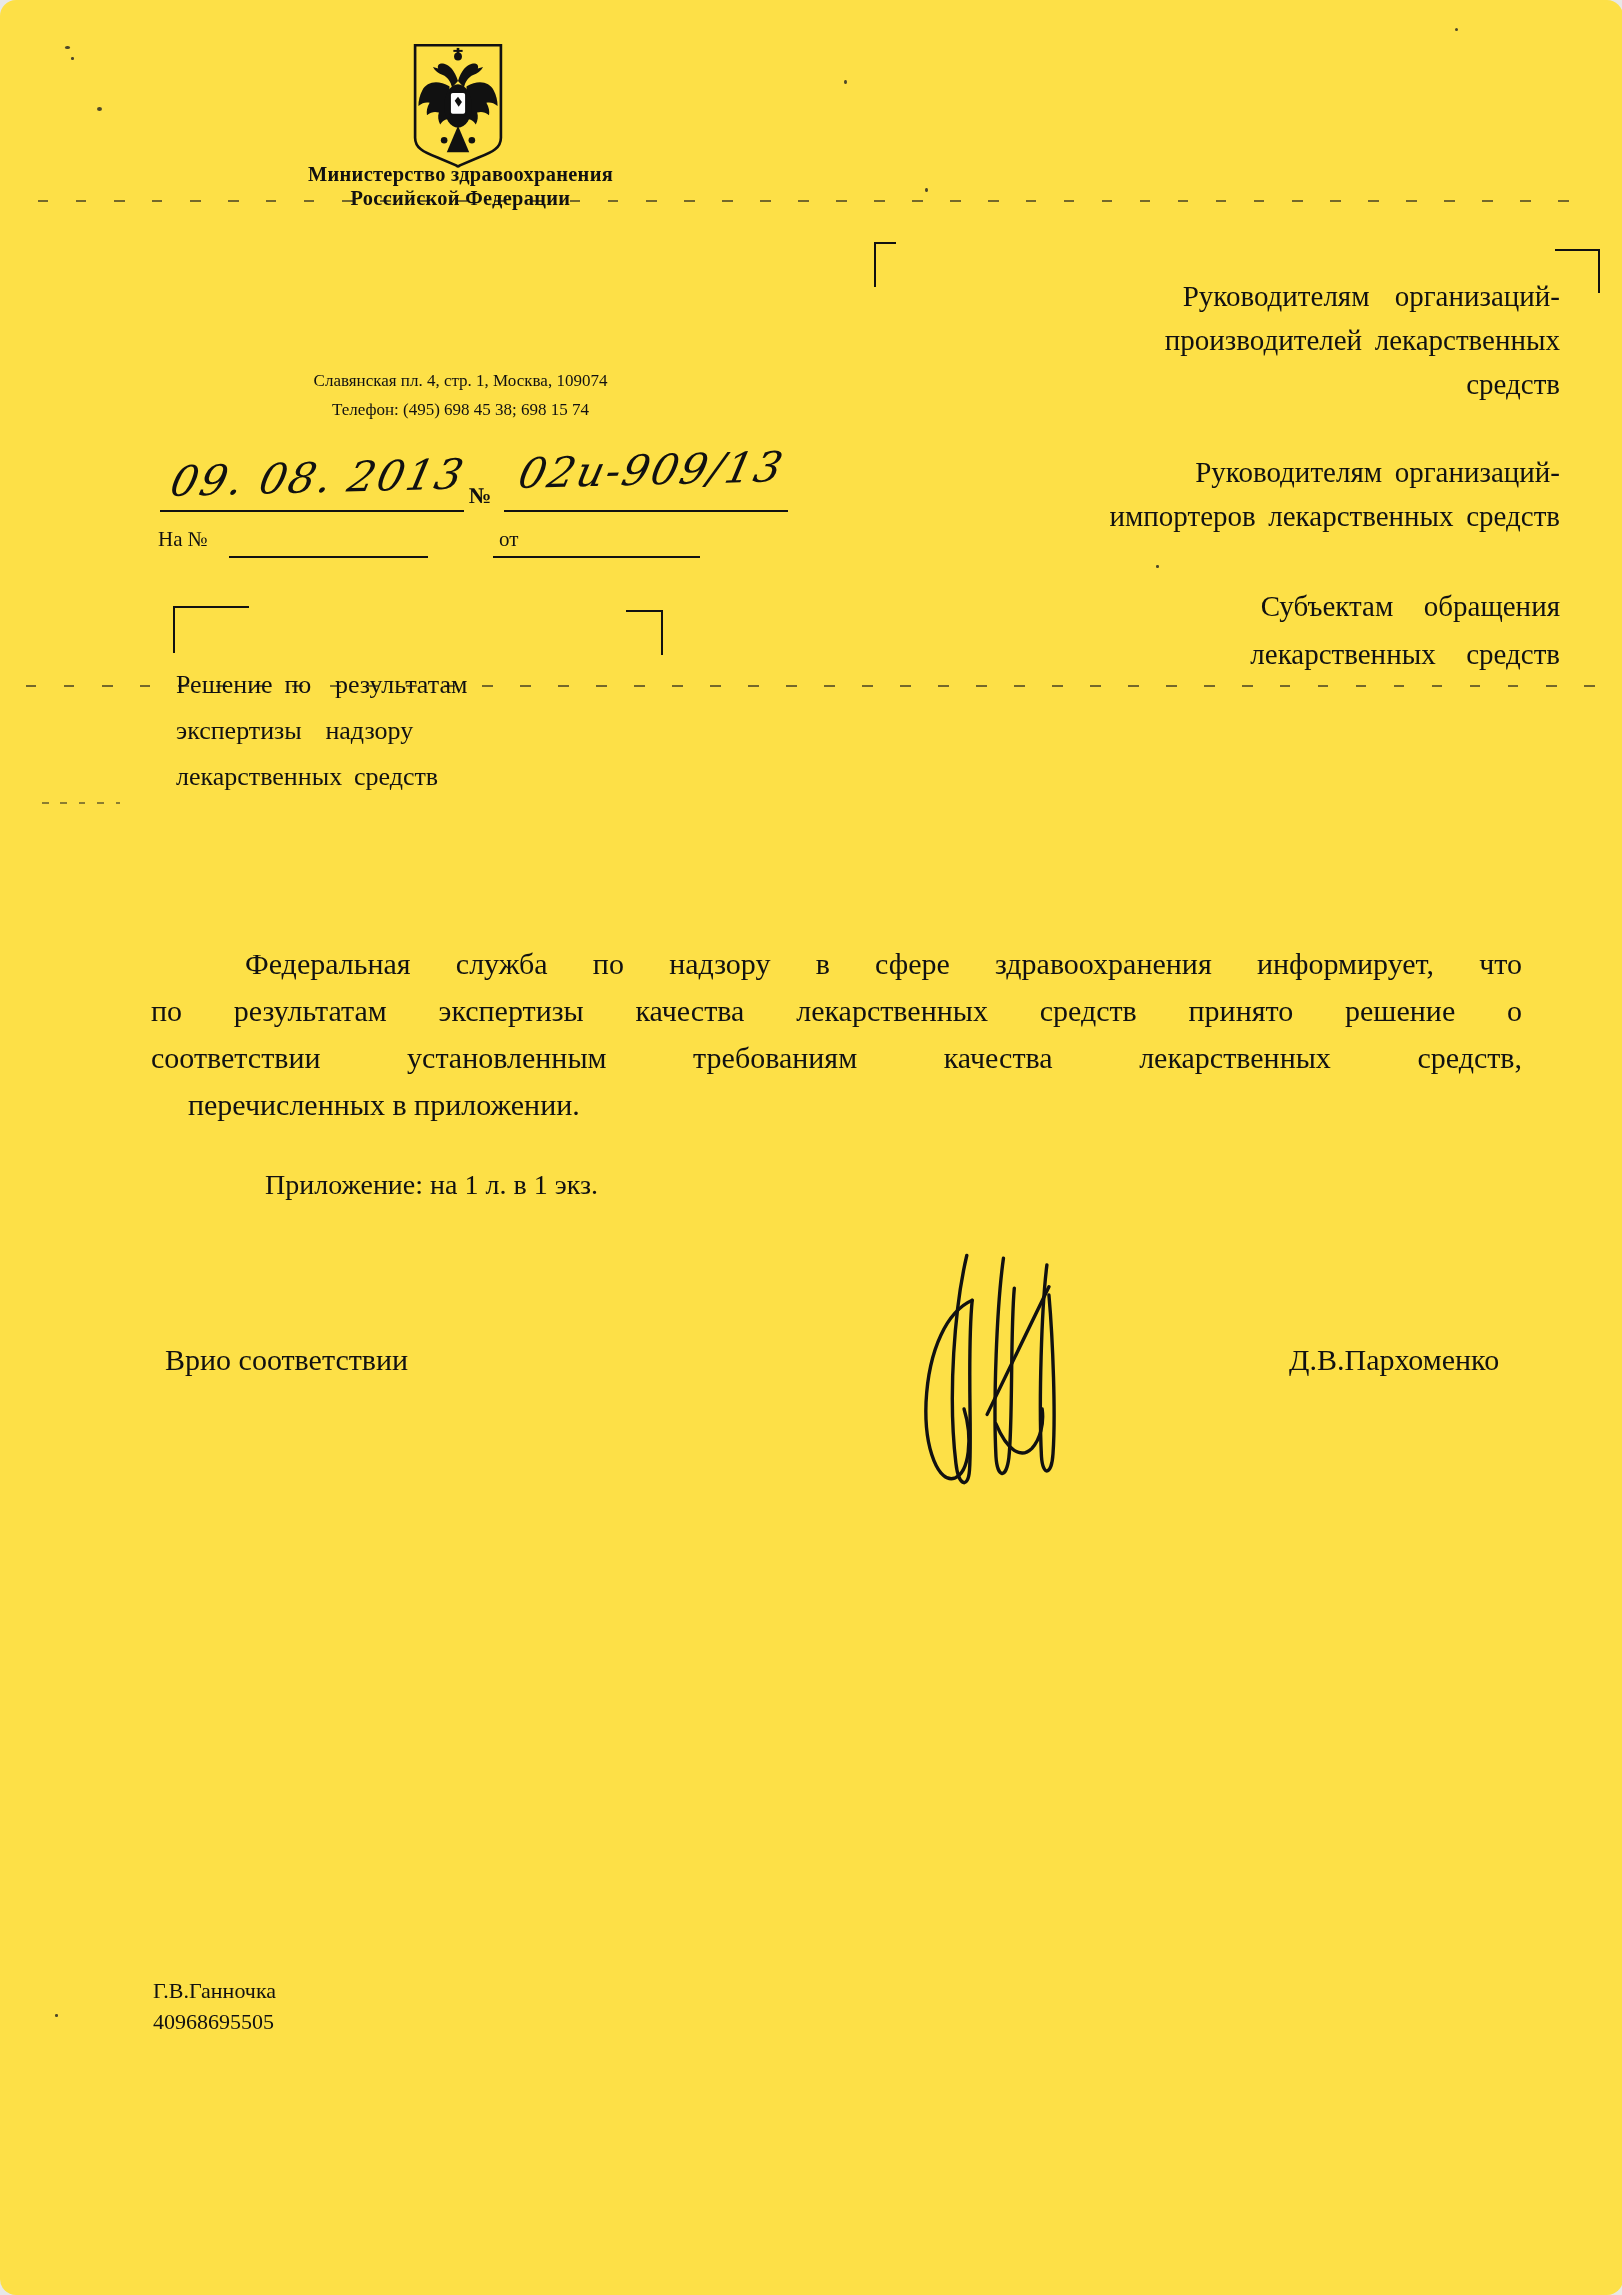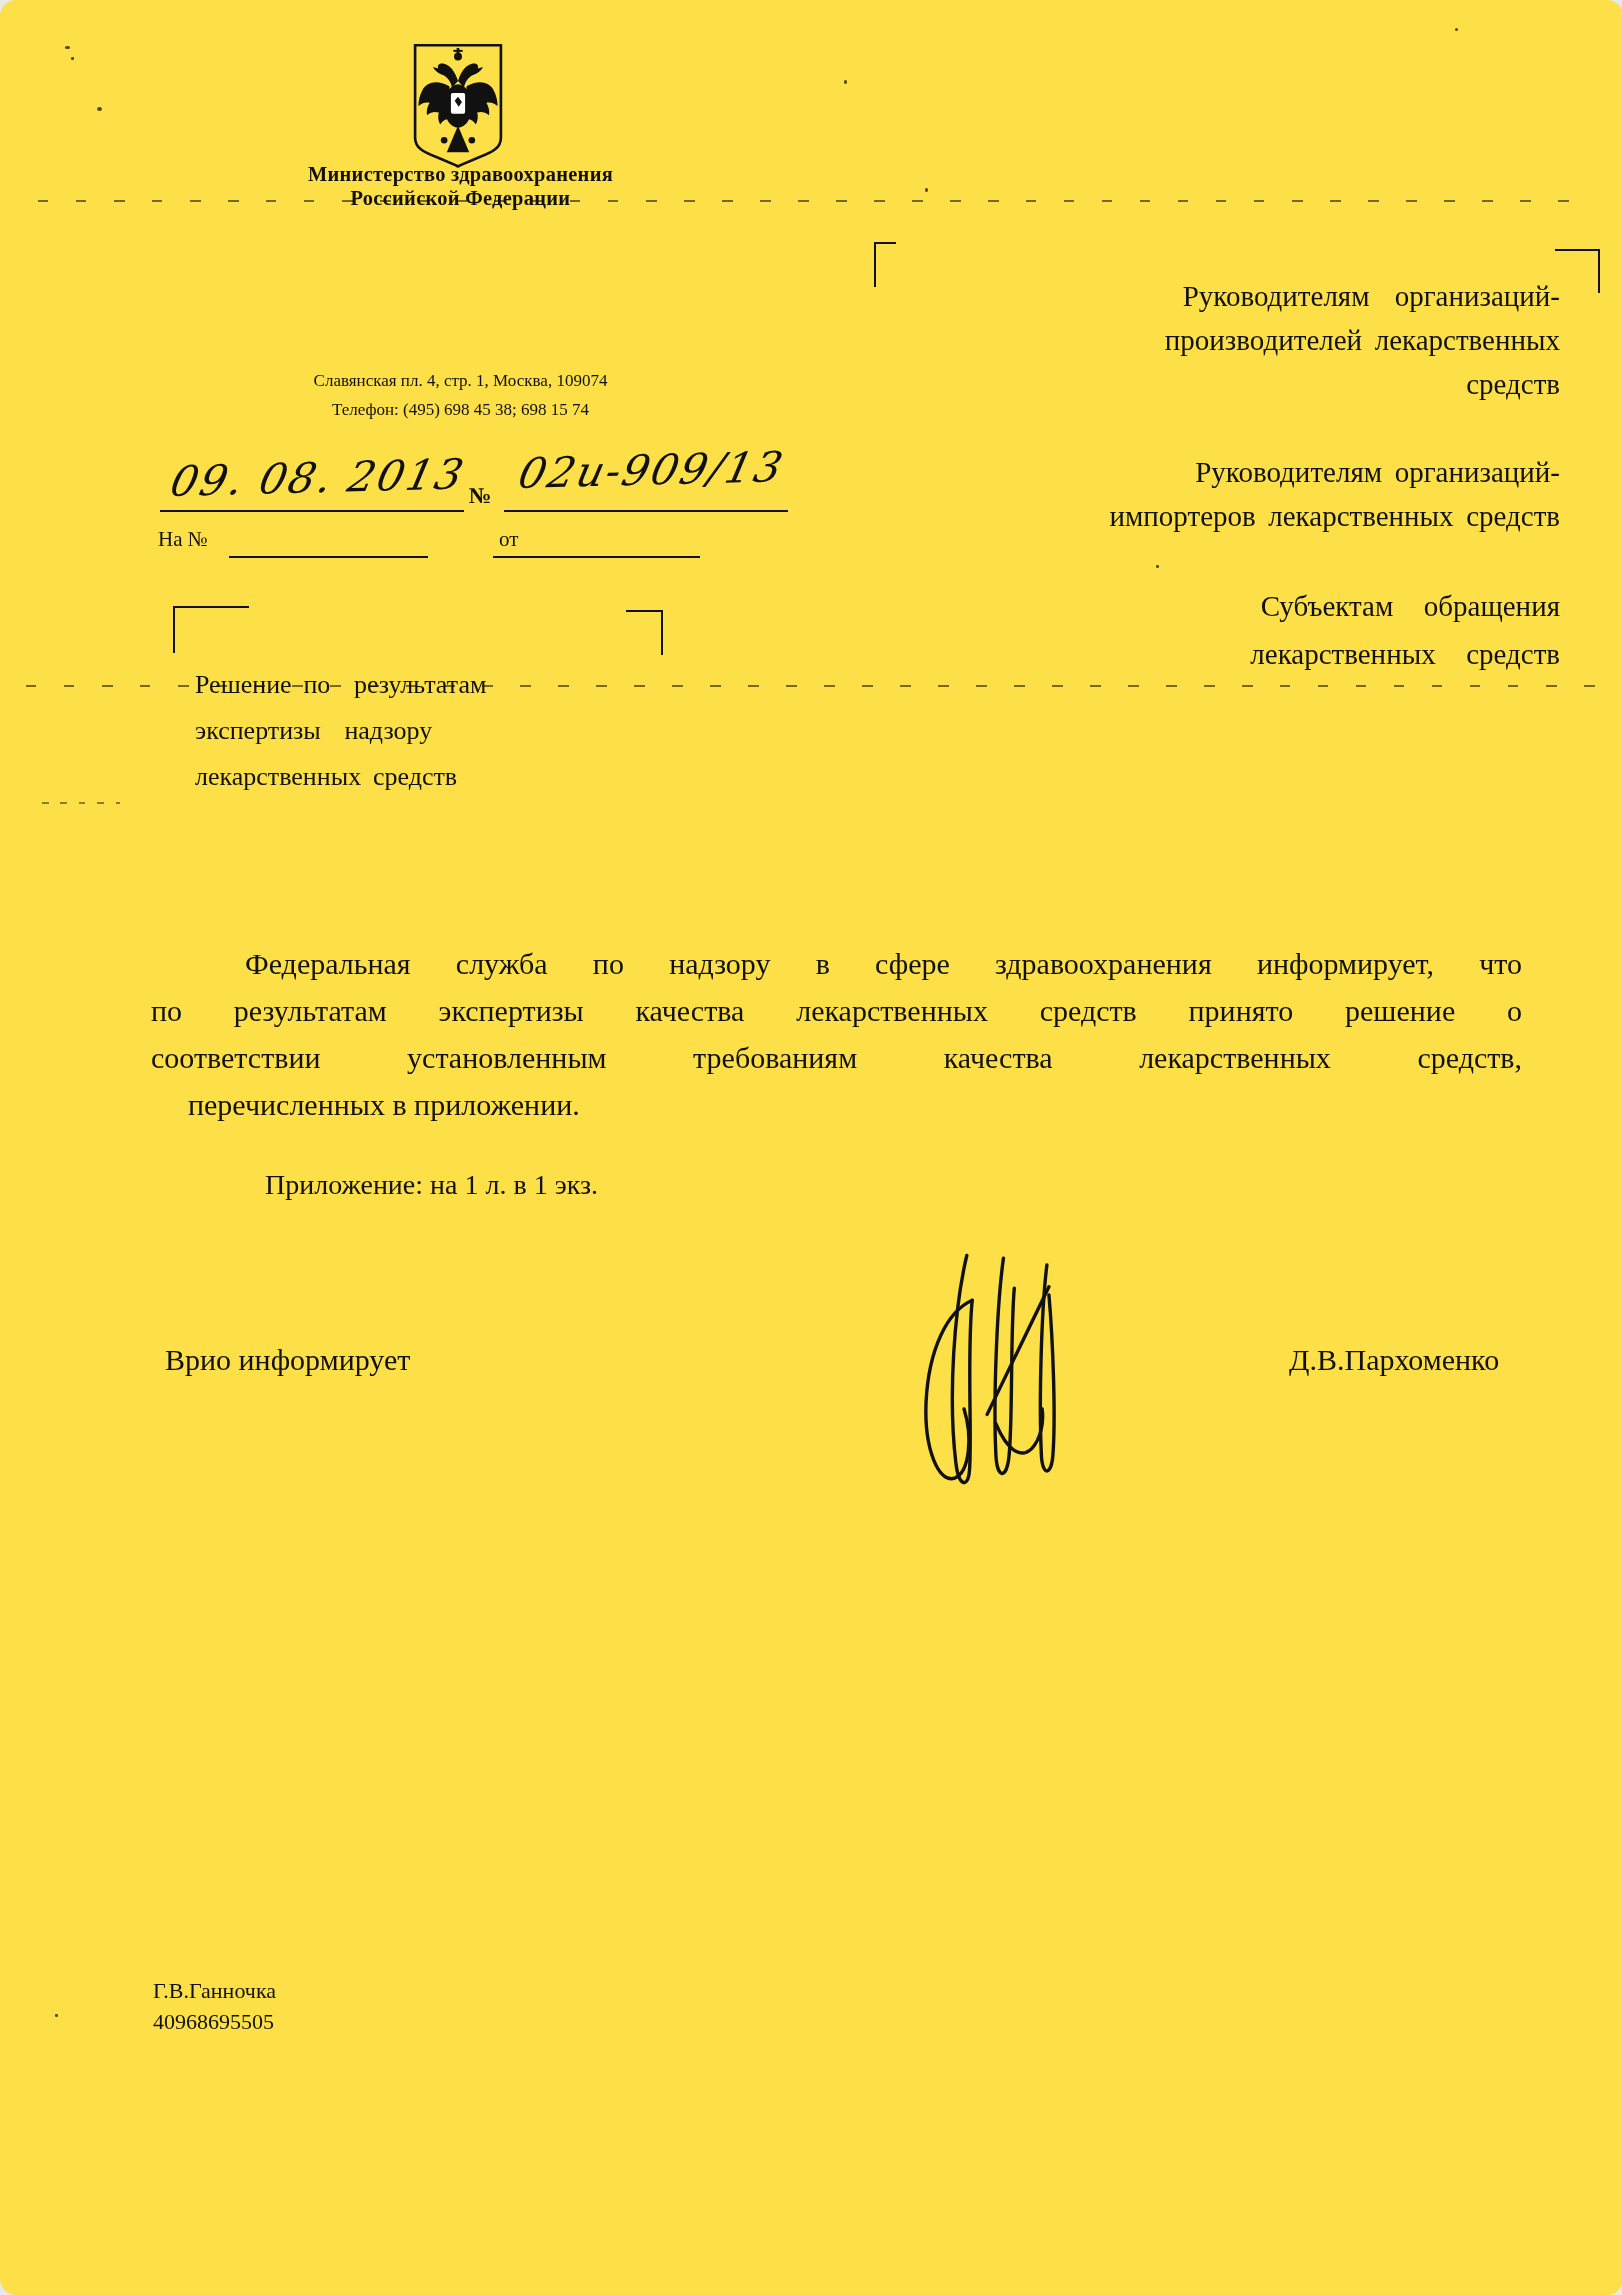--- a/index.html
+++ b/index.html
@@ -48,21 +48,21 @@
   .c-f2l{left:173px;top:606px;width:74px;height:45px;border-top-width:2.6px;border-left-width:2.6px;}
   .c-f2r{left:626px;top:610px;width:35px;height:43px;border-top-width:2.6px;border-right-width:2.6px;}
   
   .addr-col{left:928px;width:632px;font-size:29px;line-height:44px;word-spacing:5.3px;}
   .addr-col div{white-space:pre-wrap;text-align:right;}
   .addr1{top:274px;}
   .addr2{top:450px;}
   .addr3{top:582px;line-height:48px;word-spacing:8px;}
   
   .subject{left:176px;top:662px;width:461px;font-size:26px;line-height:46px;word-spacing:5.3px;}
-  .subject div{white-space:pre-wrap;margin-left:19px;}
+  .subject div{white-space:pre-wrap;}
   
   .bodytext{left:151px;top:940px;width:1371px;font-size:30px;line-height:47px;}
   .bodyline{text-align:justify;text-align-last:justify;}
   .bodyline.first{padding-left:94px;}
   .bodyline.last{text-align-last:left;margin-left:37px;}
   .attachment{left:265px;top:1169px;font-size:28px;}
   
   .sig-pos{left:165px;top:1343px;font-size:30px;}
   .sig-name{left:1289px;top:1343px;font-size:30px;}
   .sig-svg{left:903px;top:1246px;}
@@ -168,21 +168,21 @@
 
   <div class="abs bodytext">
     <div class="bodyline first">Федеральная служба по надзору в сфере здравоохранения информирует, что</div>
     <div class="bodyline">по результатам экспертизы качества лекарственных средств принято решение о</div>
     <div class="bodyline">соответствии установленным требованиям качества лекарственных средств,</div>
     <div class="bodyline last">перечисленных в приложении.</div>
   </div>
 
   <div class="abs attachment">Приложение: на 1 л. в 1 экз.</div>
 
-  <div class="abs sig-pos">Врио информирует</div>
+  <div class="abs sig-pos">Врио соответствии</div>
   <div class="abs sig-svg">
     <svg width="171" height="258" viewBox="0 0 240 380" fill="none" stroke="#111" stroke-width="5" stroke-linecap="round">
       <path d="M88 14 C70 90 60 220 72 320 C76 354 90 358 92 330 C96 280 88 160 96 80"></path>
       <path d="M96 80 C60 96 32 150 28 230 C25 302 48 350 70 342 C92 333 97 282 84 240"></path>
       <path d="M142 18 C132 90 127 230 131 310 C133 342 146 344 150 312 C156 258 152 130 158 62"></path>
       <path d="M206 28 C198 92 194 230 198 310 C200 340 213 338 215 306 C219 250 215 140 209 72"></path>
       <path d="M209 60 L118 248"></path>
       <path d="M131 262 C148 302 168 314 184 298 C196 285 202 262 199 240"></path>
     </svg>
   </div>

